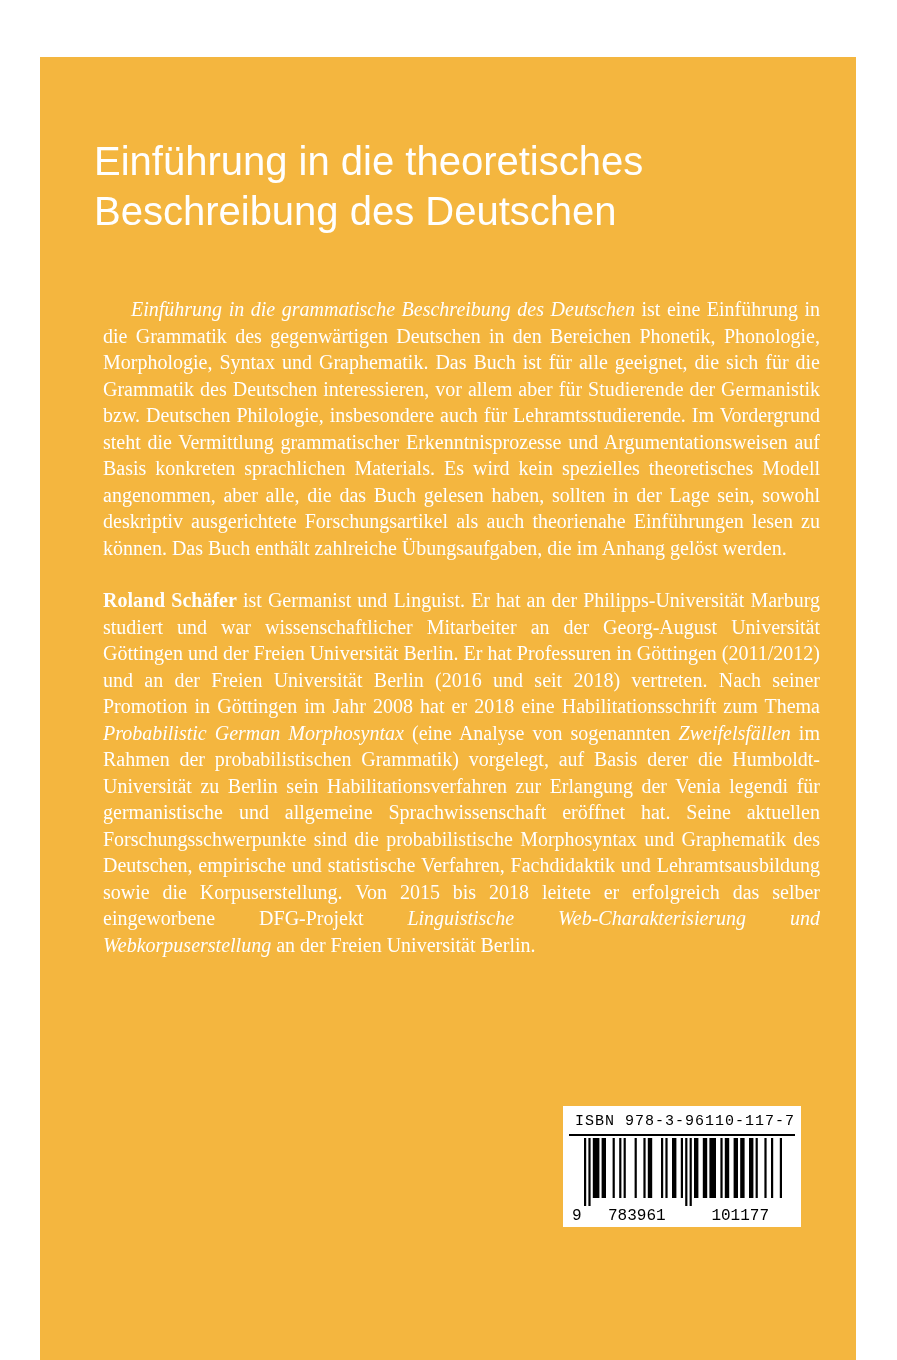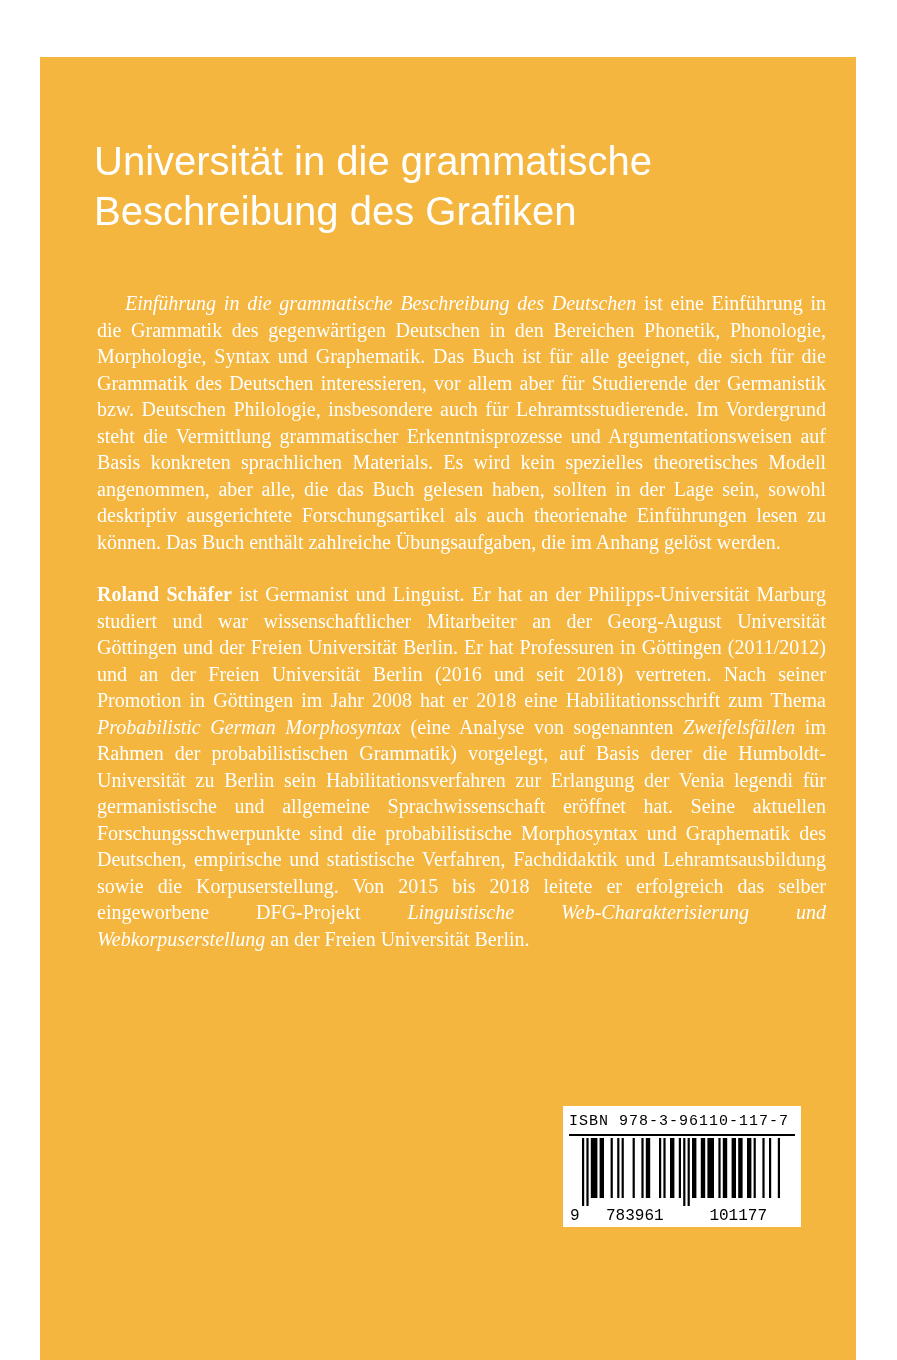--- a/index.html
+++ b/index.html
@@ -28,53 +28,53 @@
   .blurb {
     position: absolute;
     left: 53px; top: 229px;
     width: 737px;
     color: #ffffff;
     font-size: 20px;
     line-height: 26.5px;
     text-align: justify;
     hyphens: auto;
   }
-  .para { margin: 4px; }
+  .para { margin: 10px; }
   .para.indent { text-indent: 28px; }
   .para.gap { margin-top: 26px; font-family: Liberation Serif, serif; }
   .run-italic { font-style: italic; }
   .run-bold { font-weight: bold; }
   .run-normal { font-style: normal; font-weight: normal; }
   .isbn-box {
     position: absolute;
     left: 523px; top: 1049px;
     width: 238px;
     background: #ffffff;
     box-sizing: border-box;
     padding: 7px 6px 4px 6px;
-    text-align: left;
+    text-align: right;
   }
   .isbn-label {
     font-family: "Liberation Mono", monospace;
     font-size: 15px;
     letter-spacing: 1px;
     color: #000000;
     white-space: nowrap;
     border-bottom: 2px solid #000000;
     padding-bottom: 4px;
     margin-bottom: 2px;
   }
   .barcode { line-height: 0; }
 </style>
 </head>
 <body>
 
 <div class="cover" style="background-color: rgb(244, 182, 63); color: rgb(255, 255, 255);">
 
-  <h1 class="title"><span>Universität in die grammatische</span><br><span>Beschreibung des Grafiken</span></h1>
+  <h1 class="title"><span>Einführung in die theoretisches</span><br><span>Beschreibung des Deutschen</span></h1>
 
   <div class="blurb">
       <p class="para indent"><span class="run-italic">Einführung in die grammatische Beschreibung des Deutschen</span><span class="run-normal"> ist eine Einführung in die Grammatik des gegenwärtigen Deutschen in den Bereichen Phonetik, Phonologie, Morphologie, Syntax und Graphematik. Das Buch ist für alle geeignet, die sich für die Grammatik des Deutschen interessieren, vor allem aber für Studierende der Germanistik bzw. Deutschen Philologie, insbesondere auch für Lehramtsstudierende. Im Vordergrund steht die Vermittlung grammatischer Erkenntnisprozesse und Argumentationsweisen auf Basis konkreten sprachlichen Materials. Es wird kein spezielles theoretisches Modell angenommen, aber alle, die das Buch gelesen haben, sollten in der Lage sein, sowohl deskriptiv ausgerichtete Forschungsartikel als auch theorienahe Einführungen lesen zu können. Das Buch enthält zahlreiche Übungsaufgaben, die im Anhang gelöst werden.</span></p>
       <p class="para gap"><span class="run-bold">Roland Schäfer</span><span class="run-normal"> ist Germanist und Linguist. Er hat an der Philipps-Universität Marburg studiert und war wissenschaftlicher Mitarbeiter an der Georg-August Universität Göttingen und der Freien Universität Berlin. Er hat Professuren in Göttingen (2011/2012) und an der Freien Universität Berlin (2016 und seit 2018) vertreten. Nach seiner Promotion in Göttingen im Jahr 2008 hat er 2018 eine Habilitationsschrift zum Thema </span><span class="run-italic">Probabilistic German Morphosyntax</span><span class="run-normal"> (eine Analyse von sogenannten </span><span class="run-italic">Zweifelsfällen</span><span class="run-normal"> im Rahmen der probabilistischen Grammatik) vorgelegt, auf Basis derer die Humboldt-Universität zu Berlin sein Habilitationsverfahren zur Erlangung der Venia legendi für germanistische und allgemeine Sprachwissenschaft eröffnet hat. Seine aktuellen Forschungsschwerpunkte sind die probabilistische Morphosyntax und Graphematik des Deutschen, empirische und statistische Verfahren, Fachdidaktik und Lehramtsausbildung sowie die Korpuserstellung. Von 2015 bis 2018 leitete er erfolgreich das selber eingeworbene DFG-Projekt </span><span class="run-italic">Linguistische Web-Charakterisierung und Webkorpuserstellung</span><span class="run-normal"> an der Freien Universität Berlin.</span></p>
     </div>
 
   <div class="isbn-box">
     <div class="isbn-label">ISBN 978-3-96110-117-7</div>
     <div class="barcode"><svg width="224" height="85" viewBox="0 0 224 85">
           <g fill="#000000">

